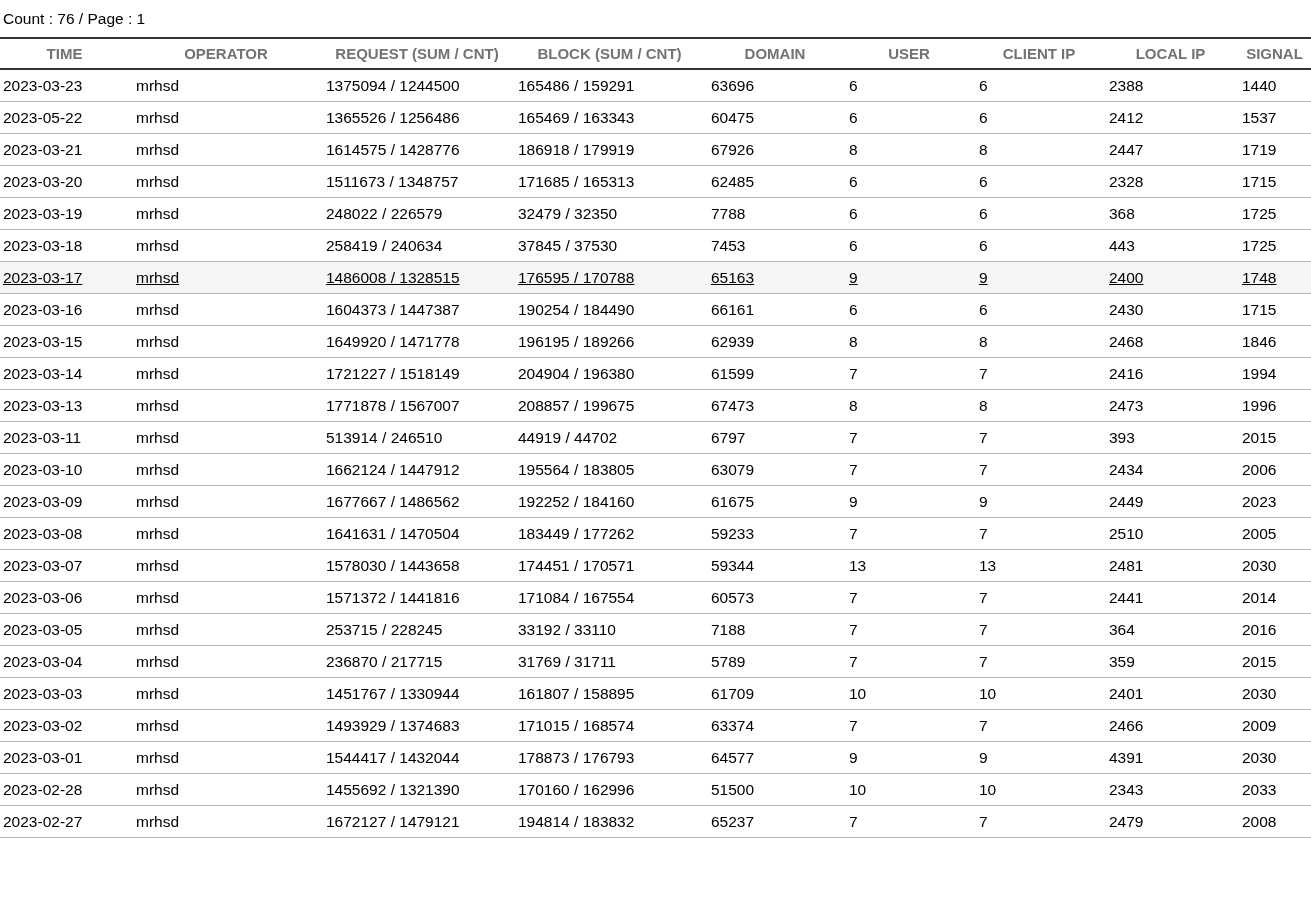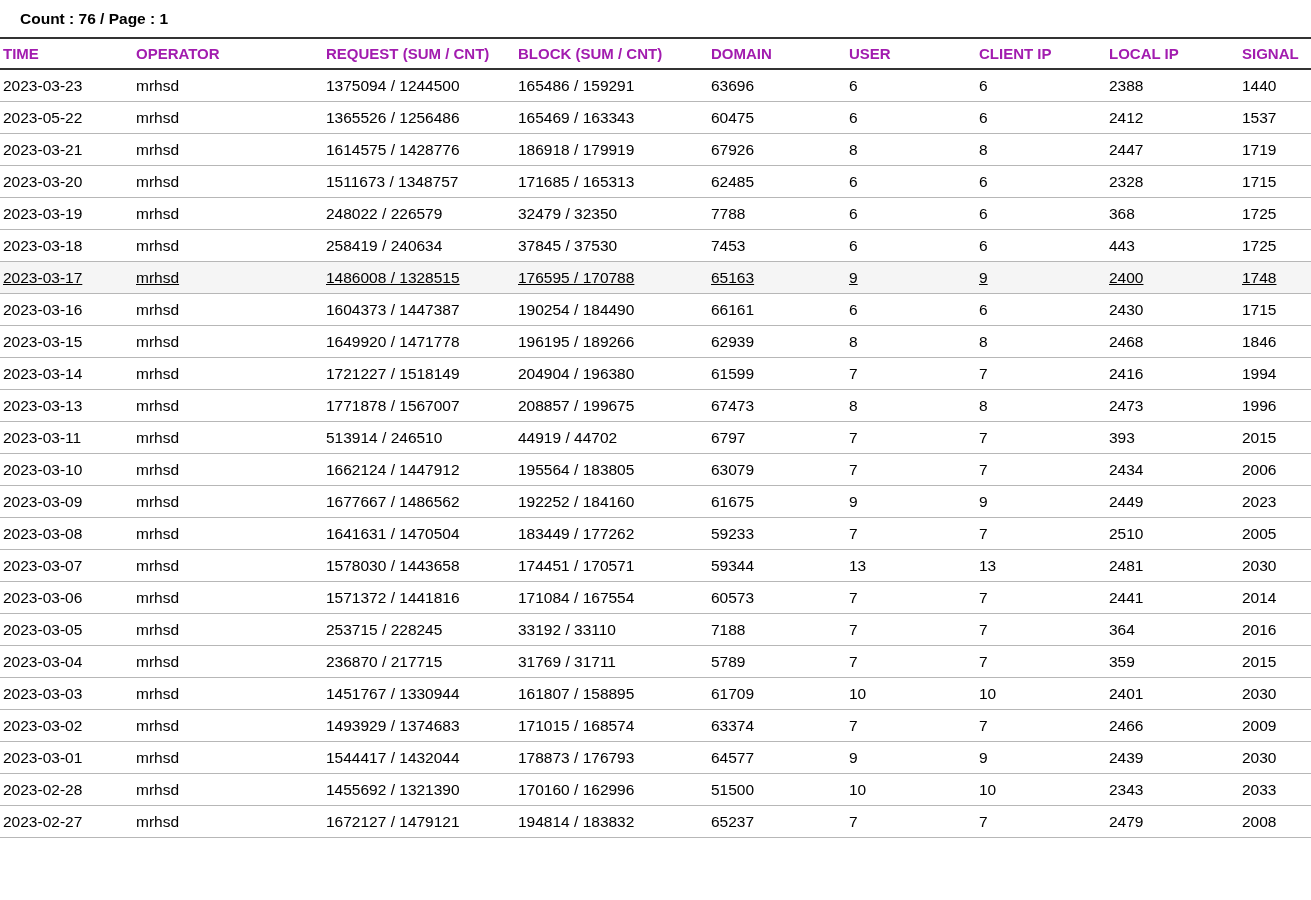--- a/index.html
+++ b/index.html
@@ -11,35 +11,34 @@
   }
   .page {
     width: 1311px;
     height: 900px;
     overflow: hidden;
     background: #ffffff;
   }
   .summary {
     font-size: 15.5px;
     color: #000000;
-    padding: 9px 0 9px 20px;
+    padding: 9px 0 9px 3px;
     line-height: 19px;
-    font-weight: bold;
   }
   table.stats {
     width: 1311px;
     border-collapse: collapse;
     table-layout: fixed;
     border-top: 2px solid #333333;
   }
   table.stats th {
-    text-align: left;
+    text-align: center;
     font-size: 15px;
     font-weight: bold;
-    color: #a21caf;
+    color: #737373;
     padding: 6px 4px 6px 6px;
     border-bottom: 2px solid #333333;
     white-space: nowrap;
     overflow: hidden;
   }
   table.stats td {
     text-align: left;
     font-size: 15.5px;
     color: #000000;
     padding: 7px 4px 6px 6px;
@@ -322,21 +321,21 @@
           <td>2009</td>
         </tr>
         <tr>
           <td>2023-03-01</td>
           <td>mrhsd</td>
           <td>1544417 / 1432044</td>
           <td>178873 / 176793</td>
           <td>64577</td>
           <td>9</td>
           <td>9</td>
-          <td>2439</td>
+          <td>4391</td>
           <td>2030</td>
         </tr>
         <tr>
           <td>2023-02-28</td>
           <td>mrhsd</td>
           <td>1455692 / 1321390</td>
           <td>170160 / 162996</td>
           <td>51500</td>
           <td>10</td>
           <td>10</td>

